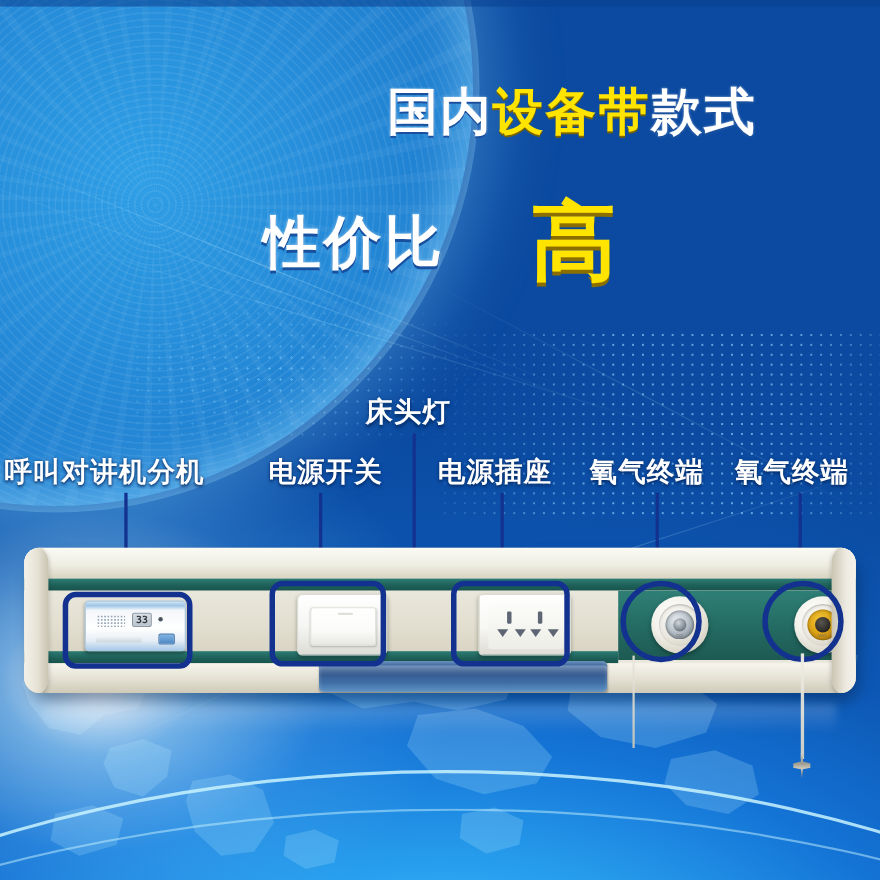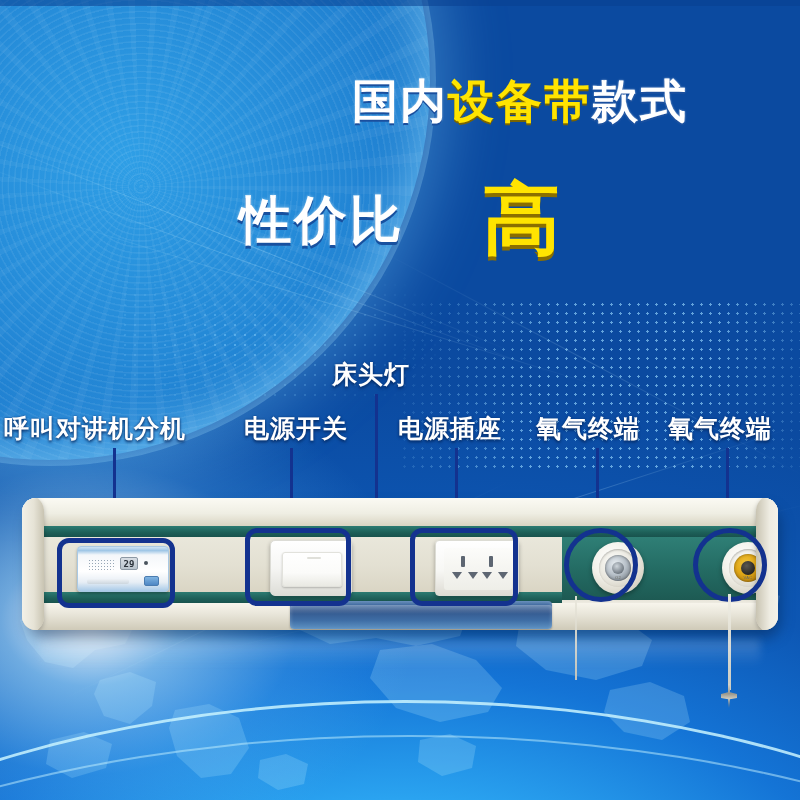--- a/index.html
+++ b/index.html
@@ -335,21 +335,21 @@
     <div class="panel">
       <div class="rail-top"></div>
       <div class="stripe-top"></div>
       <div class="face"></div>
       <div class="teal-field"></div>
       <div class="stripe-bot"></div>
       <div class="rail-bot"></div>
 
       <div class="intercom">
         <div class="ic-speaker"></div>
-        <div class="ic-display">29</div>
+        <div class="ic-display">33</div>
         <div class="ic-led"></div>
         <div class="ic-bar"></div>
         <div class="ic-btn"></div>
       </div>
 
       <div class="switch">
         <div class="switch-rocker">
           <div class="switch-notch"></div>
         </div>
       </div>

